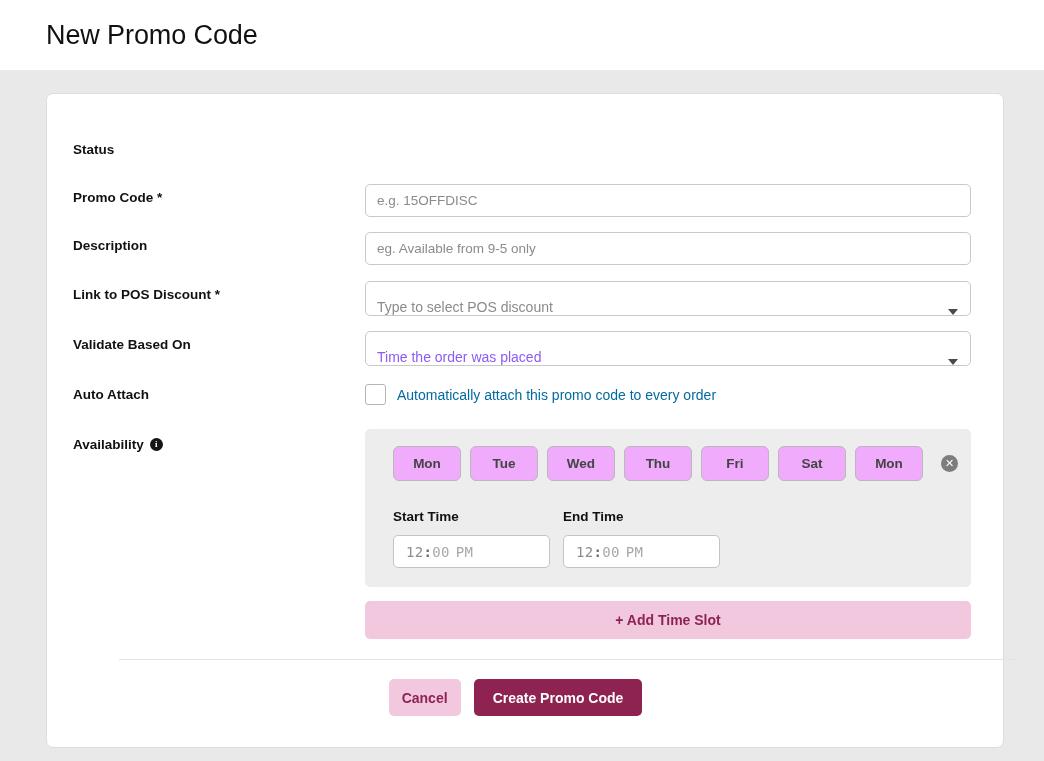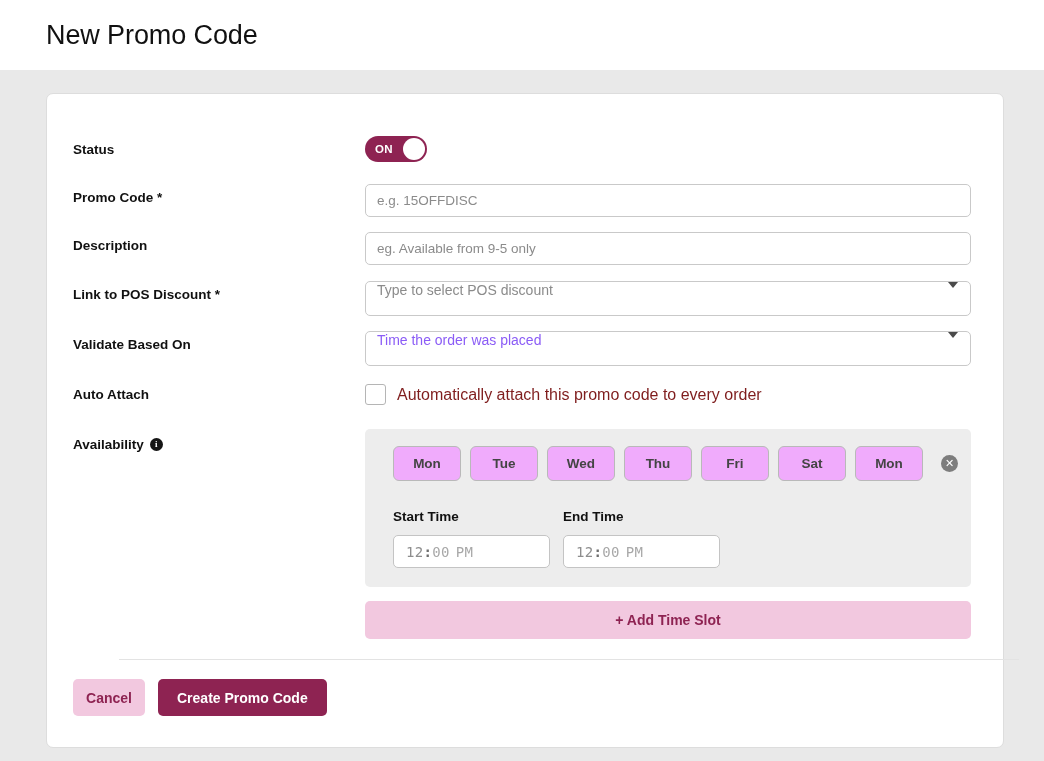--- a/index.html
+++ b/index.html
@@ -107,21 +107,21 @@
   .text-input::placeholder { color: #8b8b8b; }
 
   
   .select-box {
     width: 606px;
     height: 35px;
     border: 1px solid #c9c9c9;
     border-radius: 5px;
     background: #fff;
     display: flex;
-    align-items: flex-start;
+    align-items: flex-end;
     padding: 0 11px;
     cursor: pointer;
     position: relative;
   }
   .select-value { font-size: 14px; color: #8b5cf6; }
   .select-value.placeholder { color: #8b8b8b; }
   .caret {
     position: absolute;
     right: 12px;
     width: 0; height: 0;
@@ -133,21 +133,21 @@
   
   .check-line { display: flex; align-items: center; gap: 11px; padding-top: 3px; }
   .checkbox {
     width: 21px; height: 21px;
     border: 1px solid #b5b5b5;
     border-radius: 3px;
     background: #fff;
     cursor: pointer;
     flex: 0 0 21px;
   }
-  .check-label { font-size: 16px; color: #7f1d1d; }
+  .check-label { font-size: 14px; color: #0369a1; }
 
   
   .info-icon {
     width: 13px; height: 13px;
     border-radius: 50%;
     background: #151515;
     color: #ffffff;
     font-size: 9px;
     font-weight: bold;
     font-family: "Liberation Serif", serif;
@@ -244,21 +244,21 @@
 
   
   .divider {
     height: 1px;
     background: #e3e3e3;
     margin: 20px 0 0 46px;
     width: 900px;
   }
   .footer {
     display: flex;
-    justify-content: flex-start;
+    justify-content: center;
     gap: 13px;
     padding-top: 19px;
     padding-right: 11px;
   }
   .btn {
     border: none;
     border-radius: 5px;
     font-family: "Liberation Sans", sans-serif;
     font-size: 14px;
     font-weight: bold;
@@ -283,26 +283,20 @@
 
 <div id="page-header">
   <div id="page-title">New Promo Code</div>
 </div>
 
 <div id="card-wrap">
   <div id="card">
 
     <div class="form-row r-status">
       <div class="row-label">Status</div>
-      <div class="row-field">
-        <div class="toggle">
-          <span class="on-text">ON</span>
-          <span class="knob"></span>
-        </div>
-      </div>
     </div>
 
     <div class="form-row r-promo">
       <div class="row-label">Promo Code *</div>
       <div class="row-field">
         <input class="text-input" type="text" placeholder="e.g. 15OFFDISC" style="">
       </div>
     </div>
 
     <div class="form-row r-desc">

